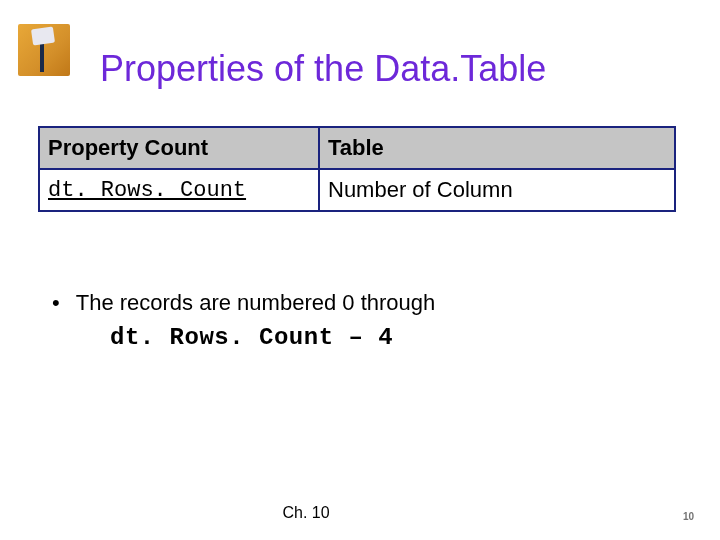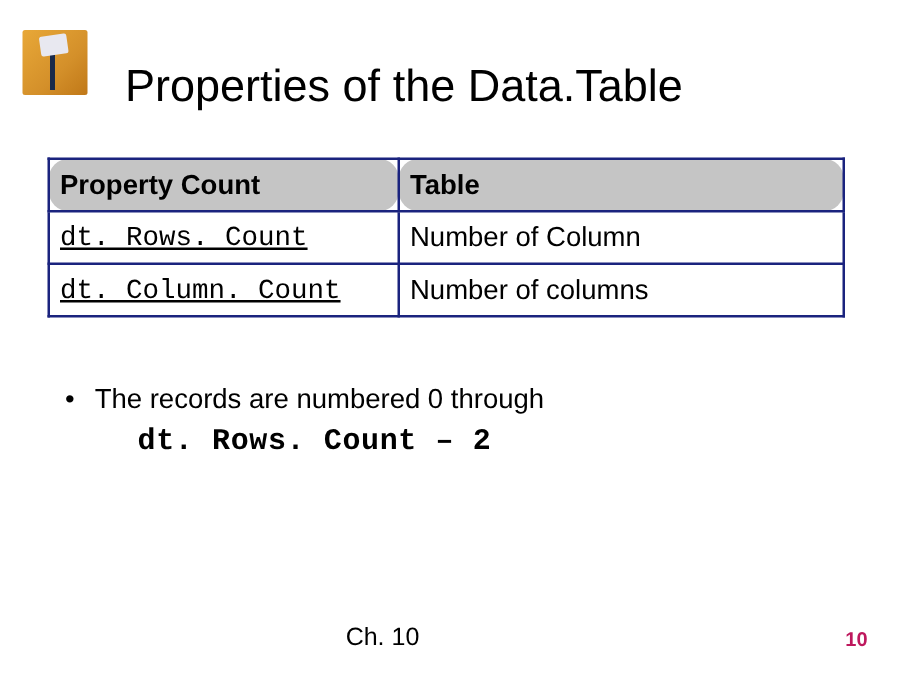--- a/index.html
+++ b/index.html
@@ -39,21 +39,21 @@
     background: #e8e8f0;
     border-radius: 2px;
     transform: rotate(-8deg);
   }
   .title {
     position: absolute;
     top: 48px;
     left: 100px;
     font-size: 36px;
     font-weight: normal;
-    color: #000000;
+    color: #6d28d9;
   }
   .table-wrap {
     position: absolute;
     top: 126px;
     left: 38px;
     width: 638px;
     border: 2px solid #1a237e;
     border-collapse: collapse;
   }
   .table-wrap tr { }
@@ -62,96 +62,90 @@
     padding: 7px 10px 7px 8px;
     text-align: left;
     font-size: 22px;
     font-weight: normal;
     vertical-align: middle;
   }
   .table-wrap th {
     background: #c5c5c5;
     font-weight: bold;
     color: #000;
-    border-radius: 16px;
   }
   .col-prop { width: 280px; }
   .mono {
     font-family: "Courier New", Courier, monospace;
     font-weight: bold;
     text-decoration: underline;
   }
   .bullets {
     position: absolute;
     top: 290px;
     left: 52px;
     width: 620px;
   }
   .bullet-row {
     font-size: 22px;
     color: #000;
     margin-bottom: 6px;
-    margin-top: 16px;
   }
   .bullet-row .dot {
     display: inline-block;
     width: 18px;
   }
   .code-line {
     font-family: "Courier New", Courier, monospace;
     font-weight: bold;
     font-size: 24px;
     margin: 8px 0 24px 58px;
     letter-spacing: 0.5px;
   }
   .footer-chapter {
     position: absolute;
     bottom: 18px;
     left: 0;
     width: 612px;
     text-align: center;
-    font-size: 20px;
+    font-size: 16px;
     color: #000;
   }
   .footer-page {
     position: absolute;
     bottom: 18px;
     right: 26px;
-    font-size: 16px;
-    color: #be185d;
+    font-size: 10px;
+    color: #737373;
     font-weight: bold;
   }
 </style>
 </head>
 <body>
 
 <div class="logo"></div>
 
 <div class="title">Properties of the Data.Table</div>
 
 <table class="table-wrap">
   <tbody>
       <tr>
     <th class="col-prop">Property Count</th>
     <th>Table</th>
   </tr>
   <tr>
     <td class="mono col-prop">dt. Rows. Count</td>
     <td>Number of Column</td>
   </tr>
-  <tr>
-    <td class="mono col-prop">dt. Column. Count</td>
-    <td>Number of columns</td>
-  </tr>
 </tbody>
   </table>
 
 <div class="bullets">
   <div class="bullet-row">
     <span class="dot">•</span>
     <span>The records are numbered 0 through</span>
   </div>
-  <div class="code-line">dt. Rows. Count – 2</div>
+  <div class="code-line">dt. Rows. Count – 4</div>
 
 </div>
 
 <div class="footer-chapter">Ch. 10</div>
 <div class="footer-page">10</div>
 
 </body></html>

